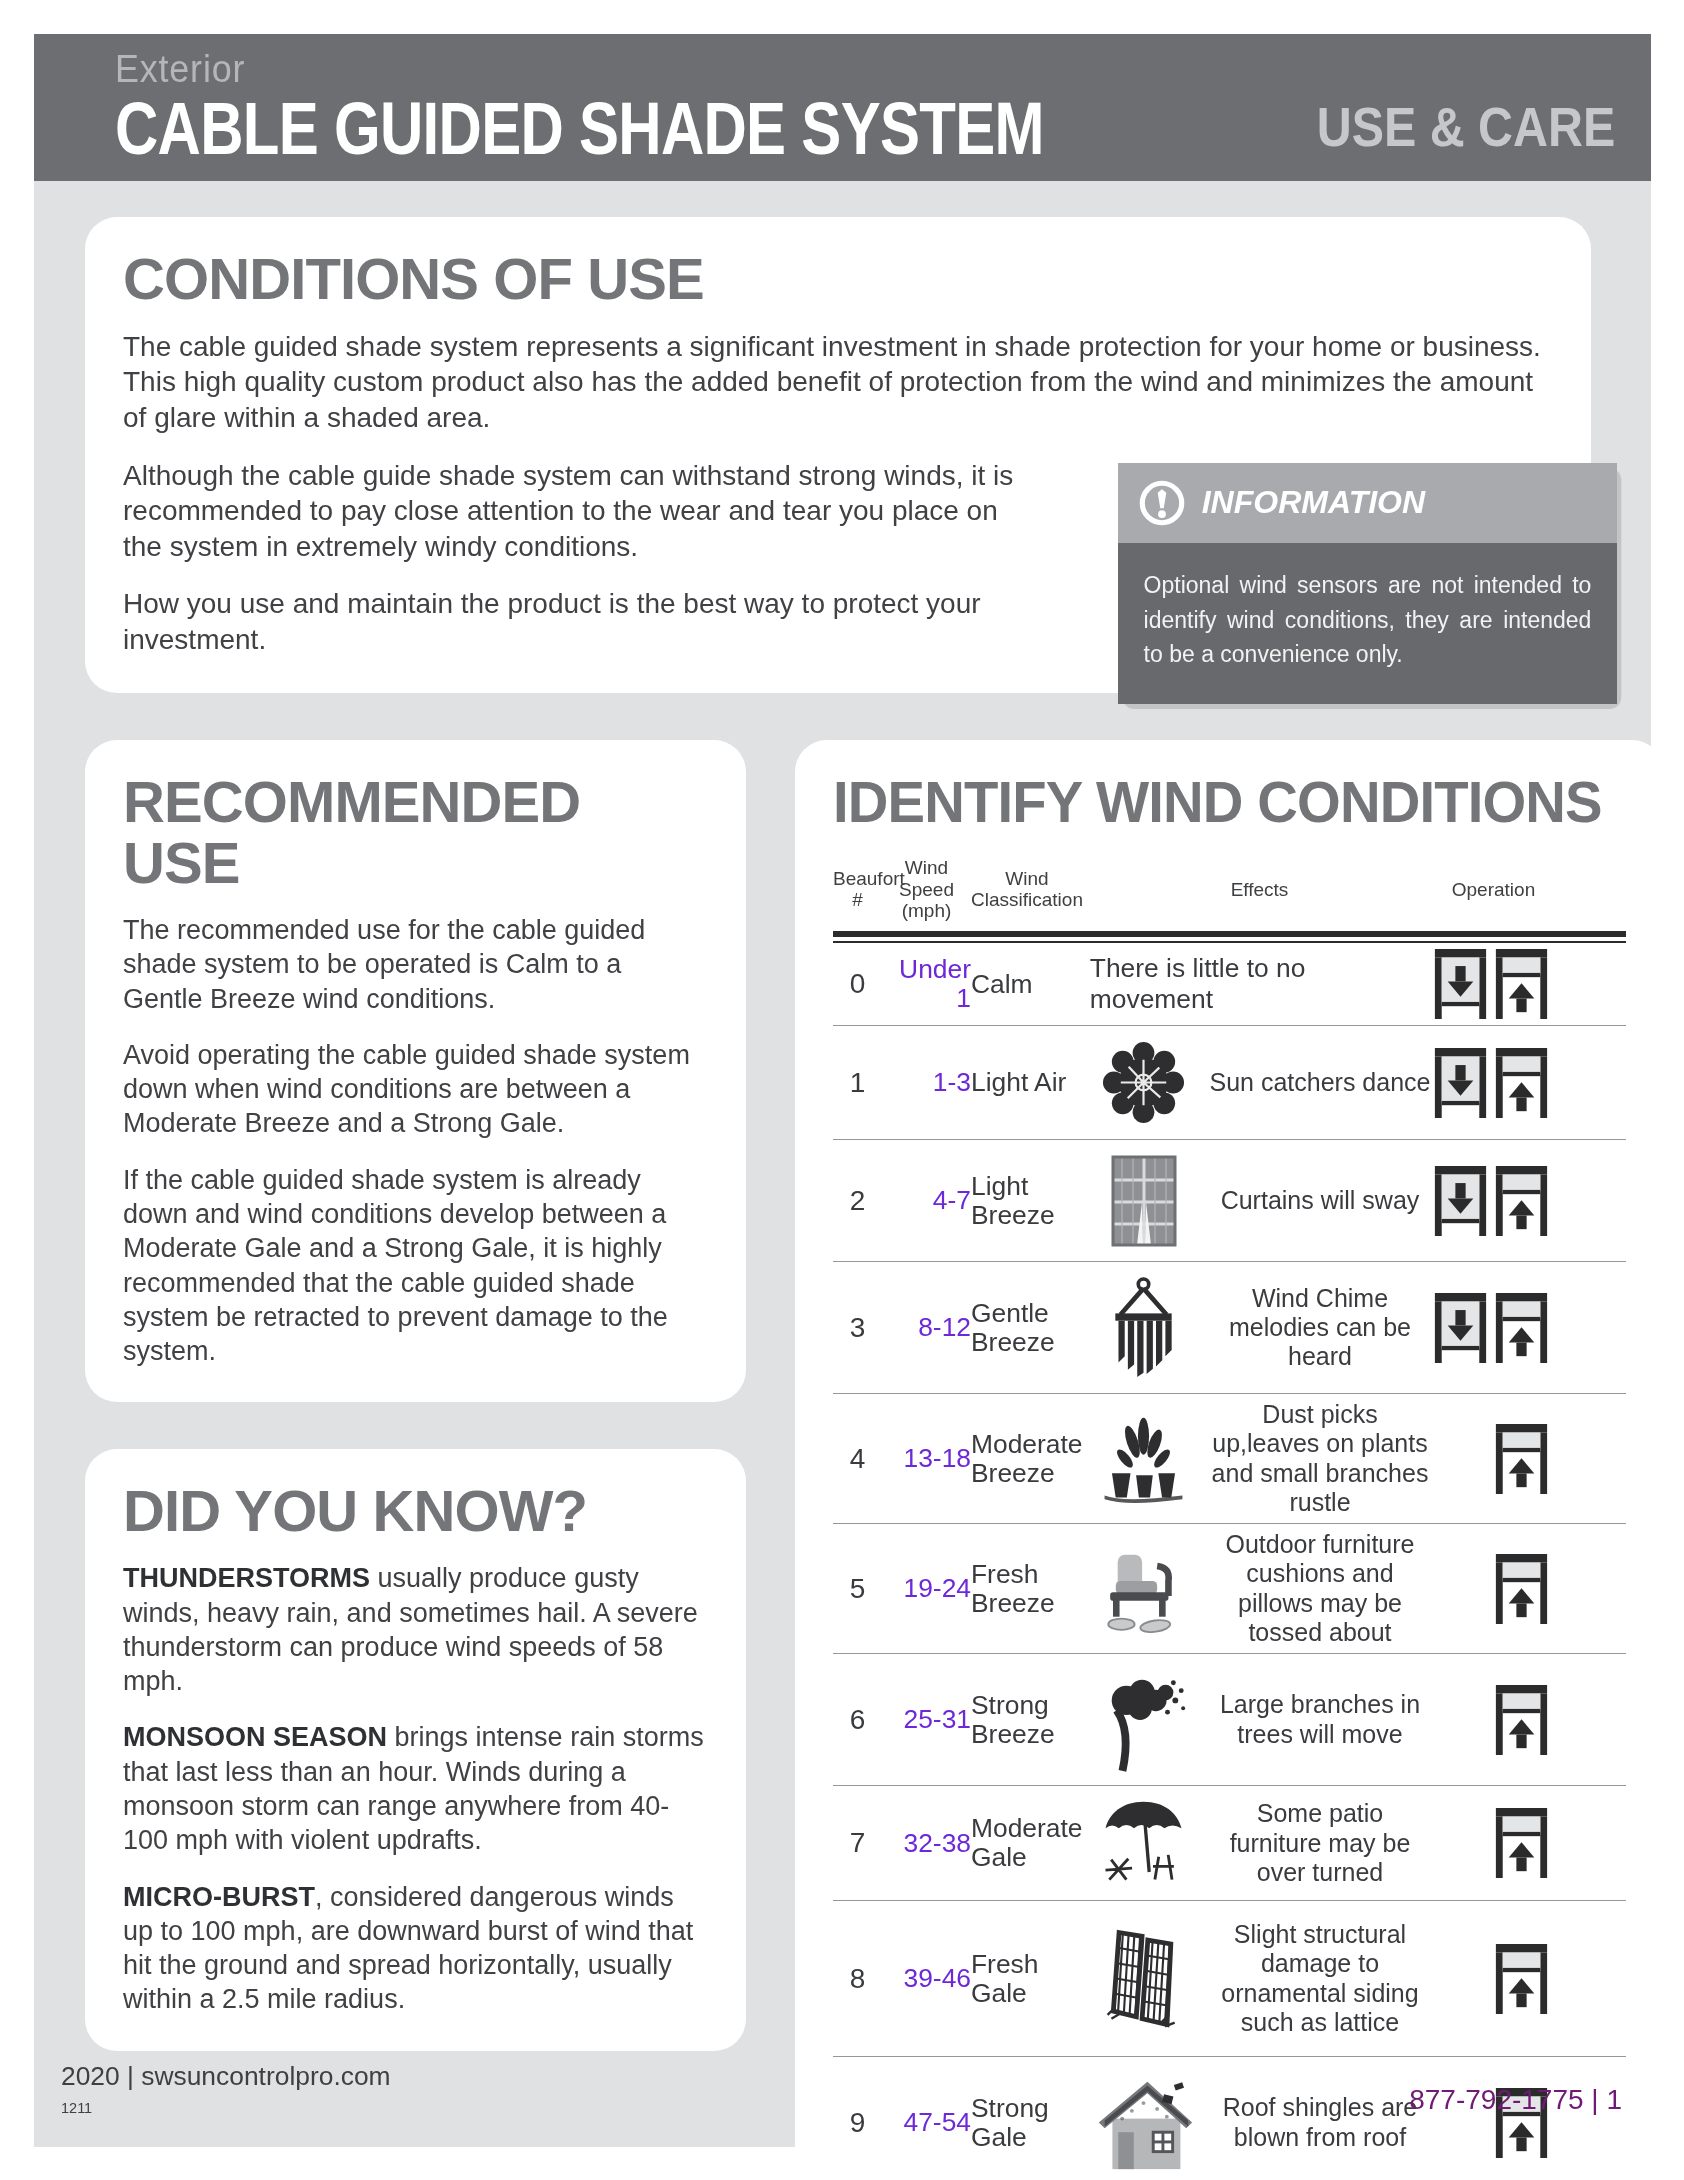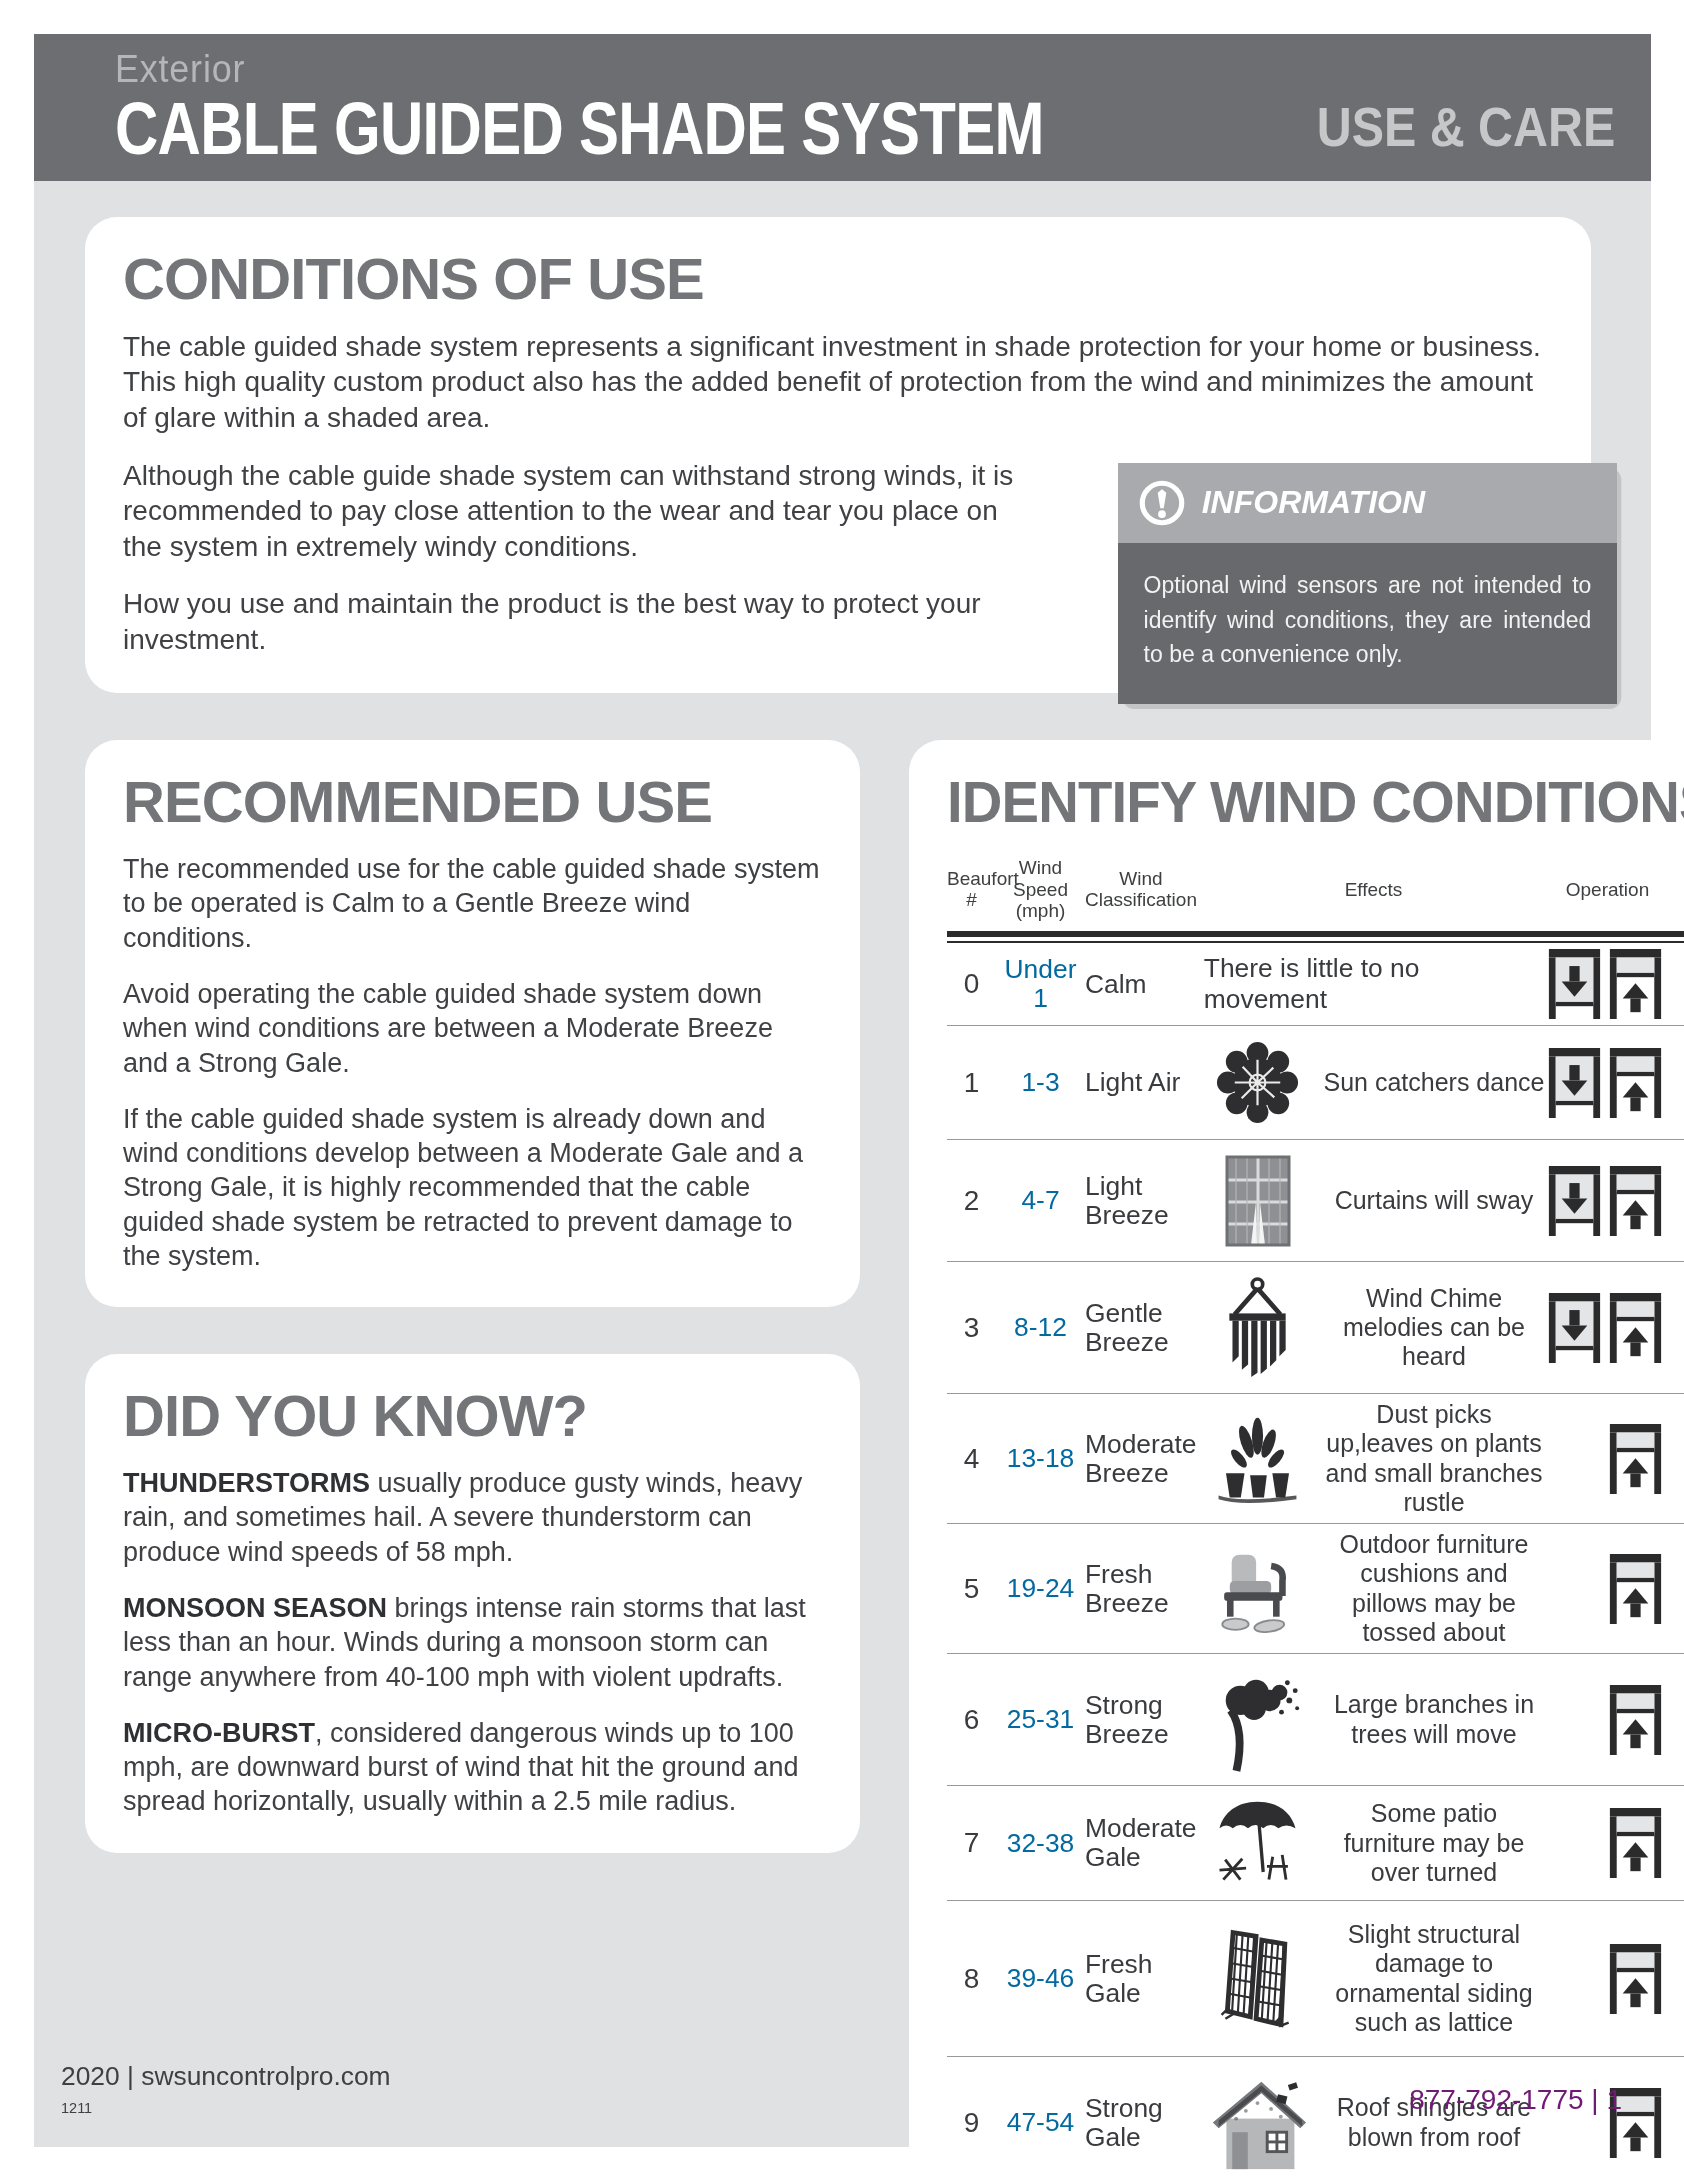--- a/index.html
+++ b/index.html
@@ -23,37 +23,37 @@
 
   
   .conditions{margin:36px 60px 0 51px;padding:32px 38px 36px 38px;min-height:460px;}
   .conditions .infobox{float:right;width:499px;margin:5.1px -64px 10.2px 32px;box-shadow:4.3px 5.1px 0 rgba(109,110,113,.25);border-radius:12px;}
   .infobox-head{background:#a8aaad;display:flex;align-items:center;gap:15.3px;padding:13.6px 20.4px;box-sizing:border-box;height:80px;}
   .infobox-head .ititle{color:#ffffff;font-size:32px;font-weight:700;font-style:italic;letter-spacing:0;}
   .infobox-body{background:#68696c;color:#f2f2f3;font-size:23px;line-height:1.5;text-align:justify;padding:25.6px 25.6px 32px 25.6px;}
 
   
   .columns{display:flex;gap:49px;margin:47px 60px 0 51px;align-items:flex-start;}
-  .col-left{width:775px;display:flex;flex-direction:column;gap:47px;flex:none;}
+  .col-left{width:661px;display:flex;flex-direction:column;gap:47px;flex:none;}
   .col-left .card{padding:32px 38px 34px 38px;}
   .col-left .card p{font-size:27px;line-height:1.27;}
 
   
   .windcard{flex:1;padding:32px 38px 34px 38px;}
   .windcard h2{white-space:nowrap;transform:scaleX(.97);transform-origin:left;}
 
   .thead{display:grid;grid-template-columns:49px 89px 112px 121px 232px 115px;align-items:center;padding:5.1px 0 10.2px 0;border-bottom:6px solid #2b2b2c;}
   .thead-line{height:2.6px;background:#2b2b2c;margin-top:3.4px;}
   .th{font-size:19px;line-height:1.12;color:#3f4042;text-align:center;}
   .th.left{text-align:center;}
 
   .trow{display:grid;grid-template-columns:49px 89px 112px 121px 232px 115px;align-items:center;border-bottom:1.7px solid #97989b;padding:6px 0;min-height:78px;}
   .trow.noicon{grid-template-columns:49px 89px 112px 353px 115px;min-height:53px;}
   .td-num{font-size:28px;text-align:center;color:#3a3b3e;}
-  .td-speed{font-size:26.4px;text-align:center;line-height:1.1;color:#0369a1;}
+  .td-speed{font-size:26.4px;text-align:right;line-height:1.1;color:#6d28d9;}
   .td-class{font-size:26.4px;text-align:left;line-height:1.1;color:#3a3b3e;}
   .td-icon{display:flex;justify-content:center;align-items:center;}
   .td-eff{font-size:25px;text-align:center;line-height:1.17;color:#3a3b3e;padding:0 5.1px;}
   .td-eff.wide{text-align:left;font-size:26.4px;padding-left:6.8px;}
   .td-ops{display:flex;justify-content:flex-end;gap:7.7px;padding-right:3.4px;}
   .op{width:53px;height:70px;flex:none;}
 
   
   .footer{position:absolute;left:27px;right:29px;bottom:31px;display:flex;justify-content:space-between;align-items:flex-end;}
   .f-left .fline{font-size:26.4px;color:#3f4042;}

